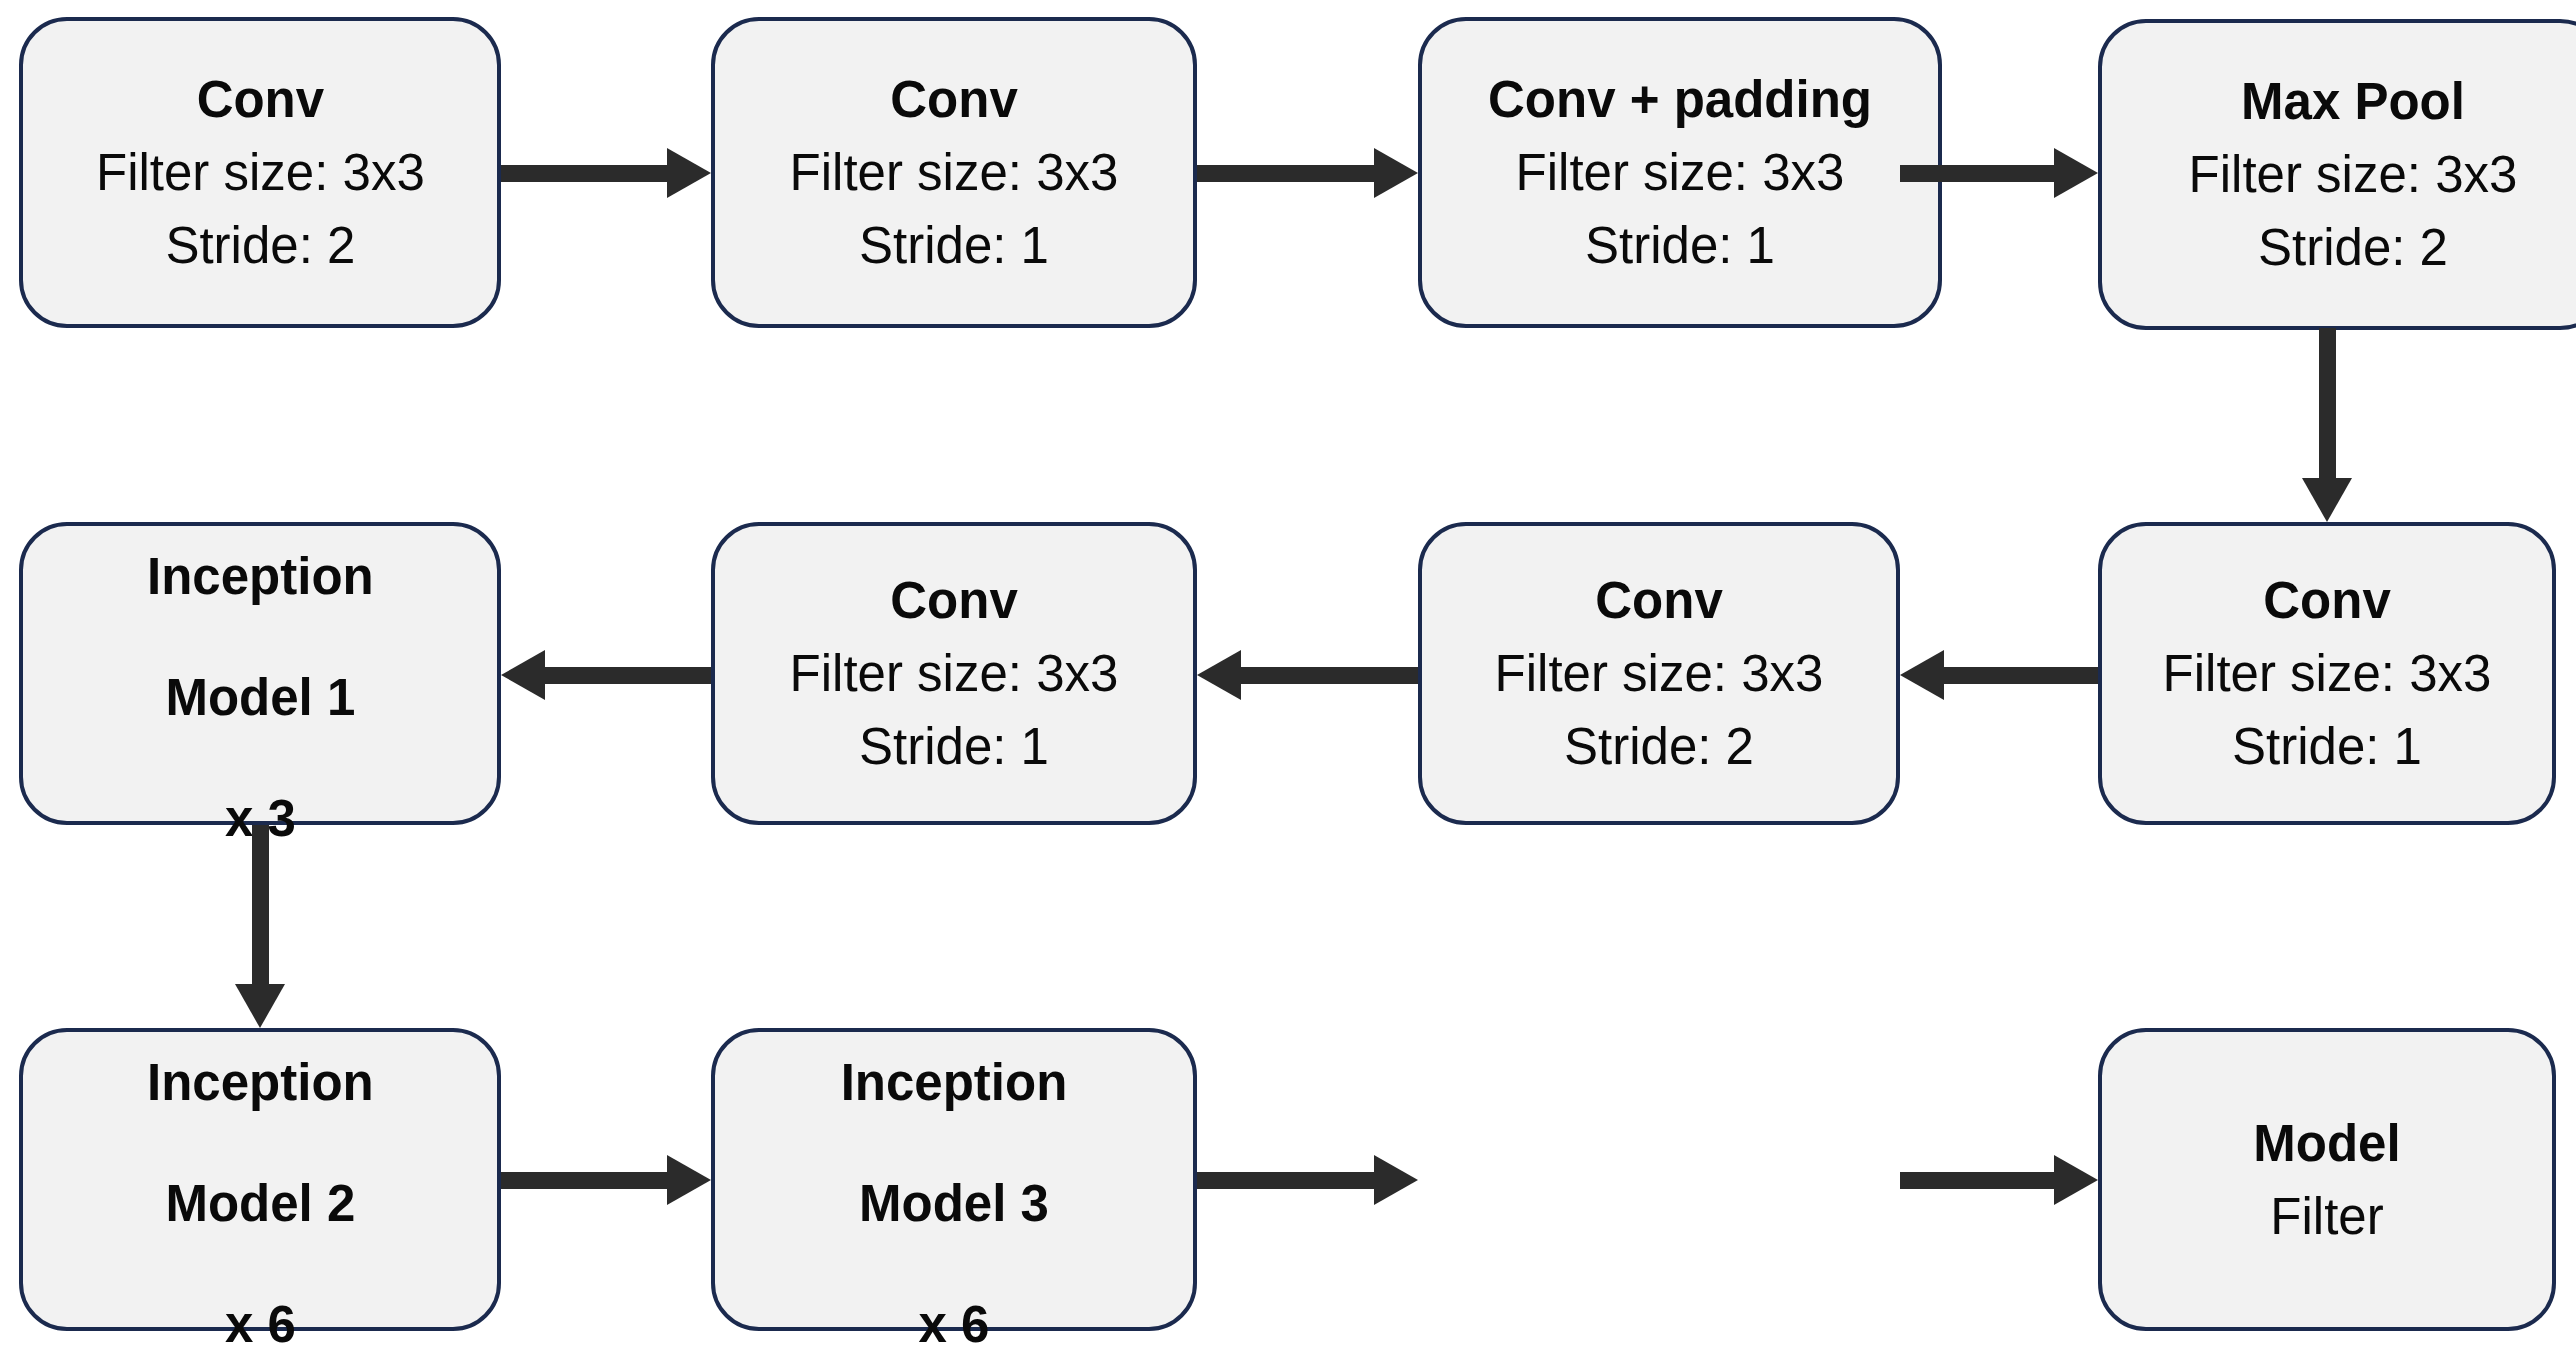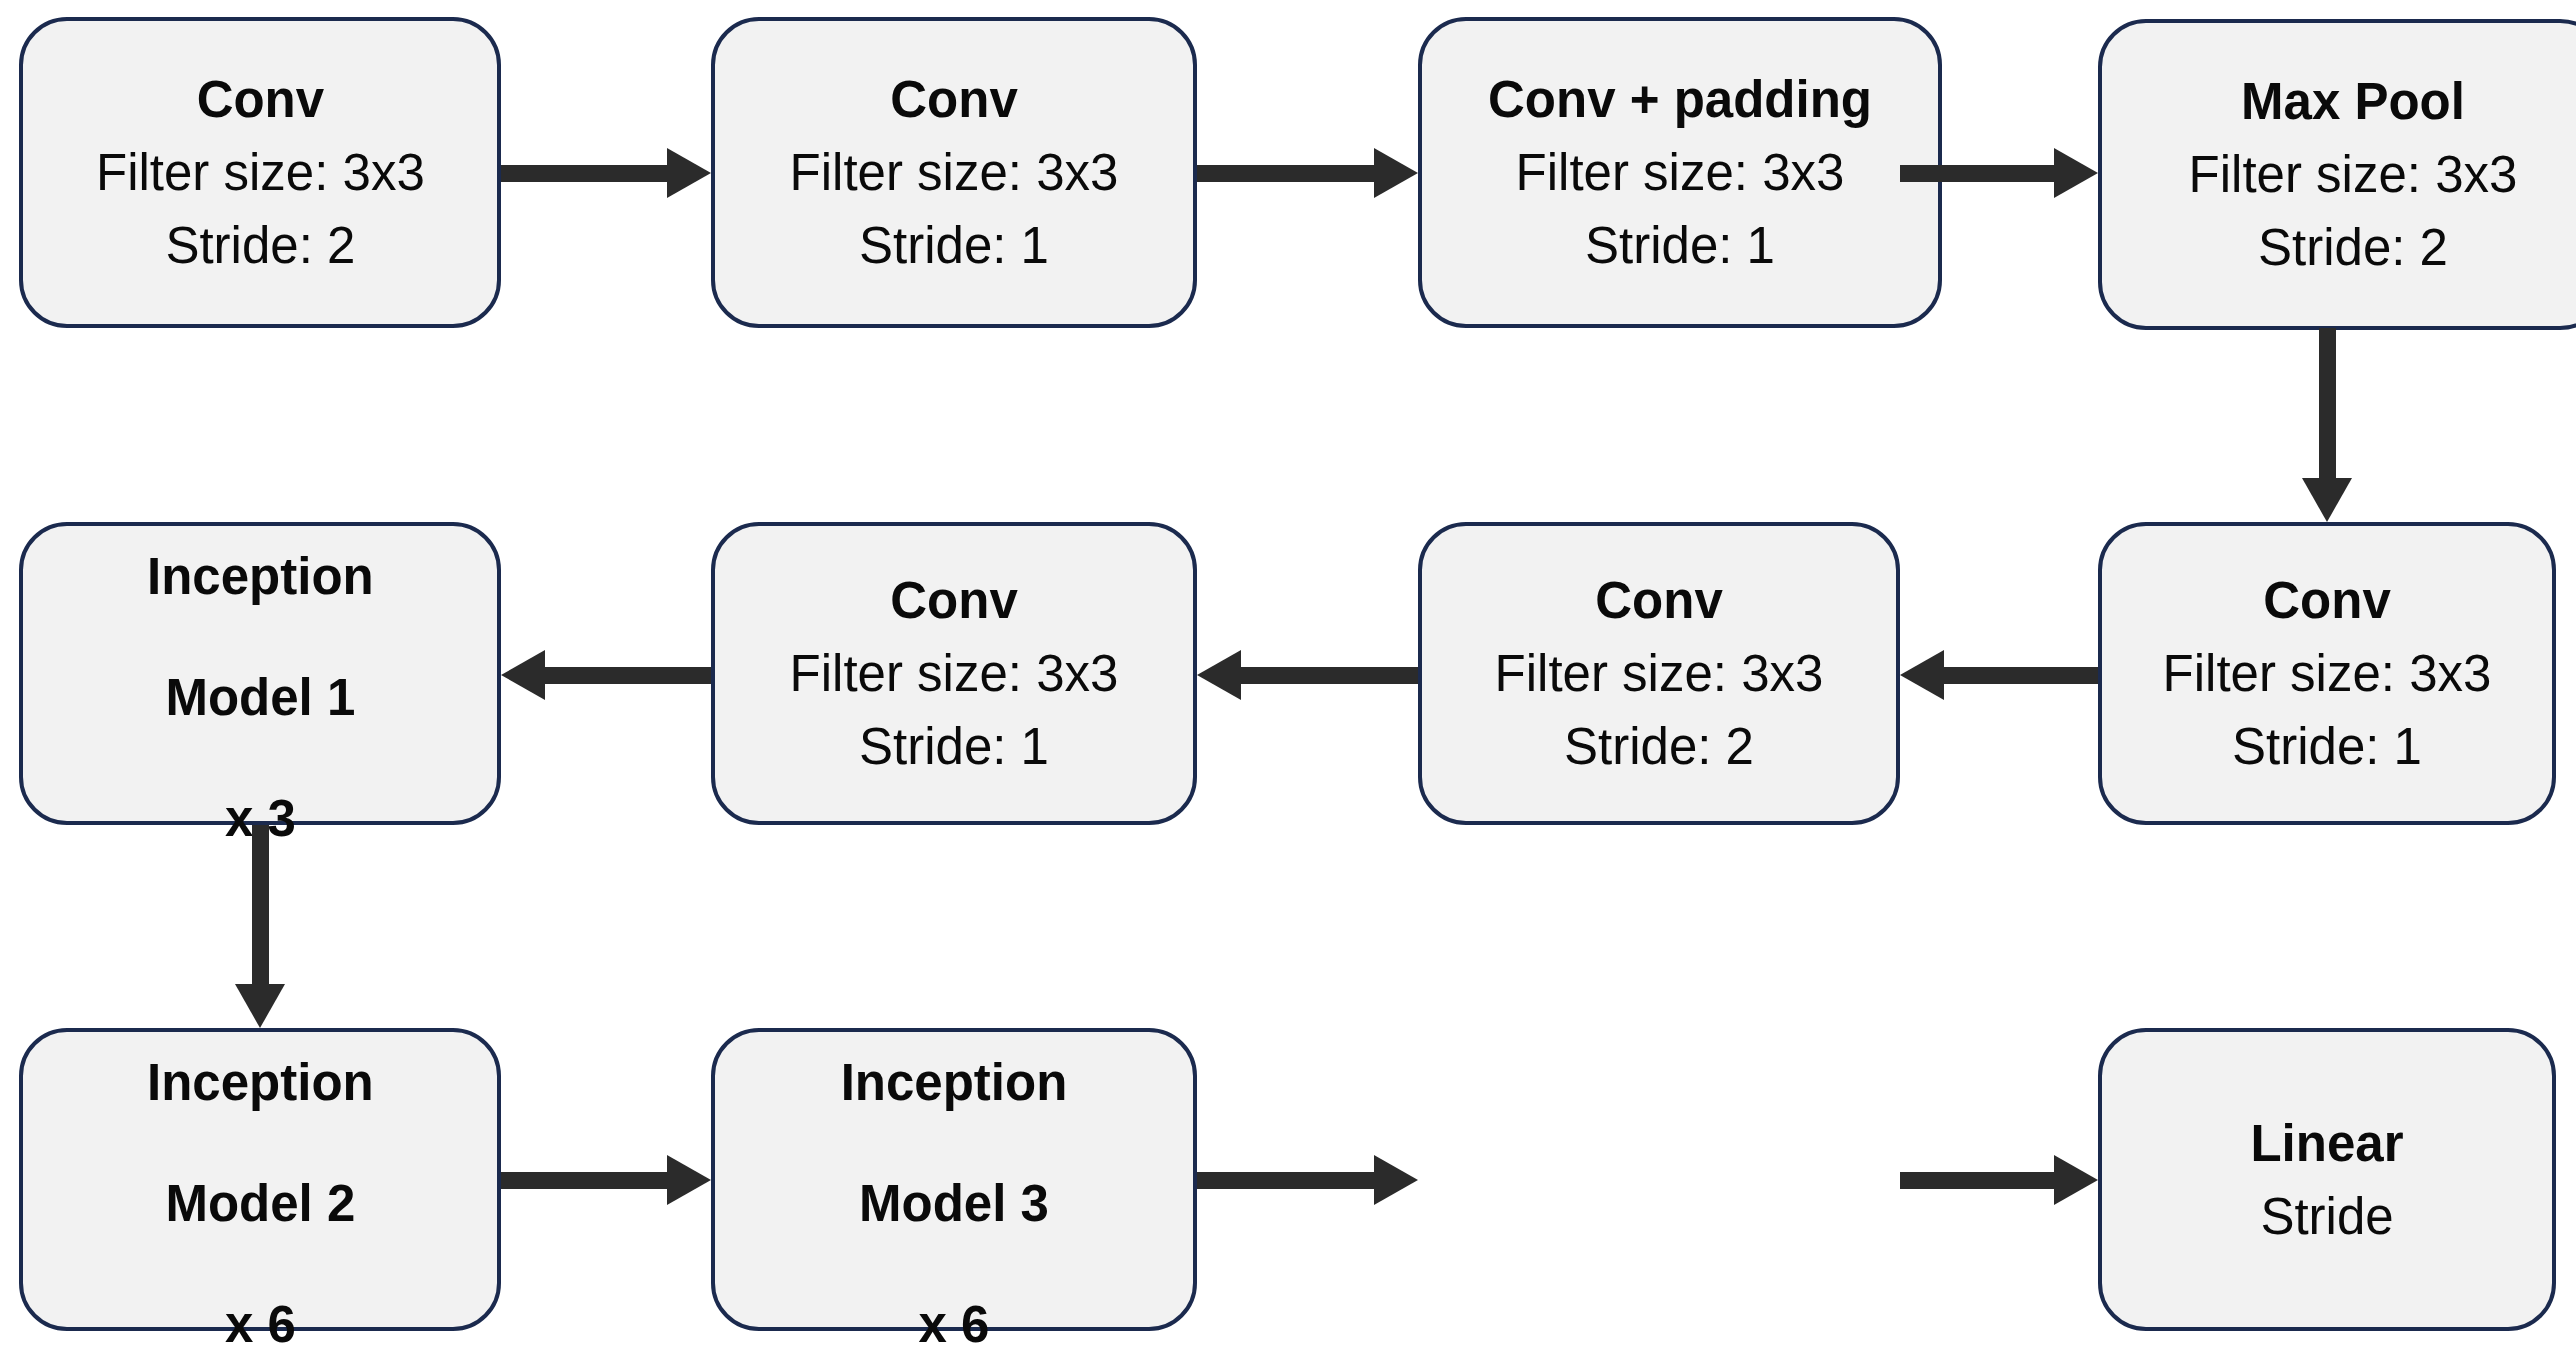--- a/index.html
+++ b/index.html
@@ -118,22 +118,22 @@
   </div>
 
   <div class="box inception" style="left:711px;top:1028px;width:486px;height:303px">
     <span class="line title">Inception</span>
     <span class="line">Model 3</span>
     <span class="line">x 6</span>
   </div>
 
 
   <div class="box" style="left:2098px;top:1028px;width:458px;height:303px">
-    <span class="line title">Linear</span>
-    <span class="line">Stride</span>
+    <span class="line title">Model</span>
+    <span class="line">Filter</span>
   </div>
 
   <div class="arrow-h" style="left:501px;top:148px;width:210px">
     <i class="stem"></i>
       <i class="head right"></i>
   </div>
   <div class="arrow-h" style="left:1197px;top:148px;width:221px">
     <i class="stem"></i>
       <i class="head right"></i>
   </div>

